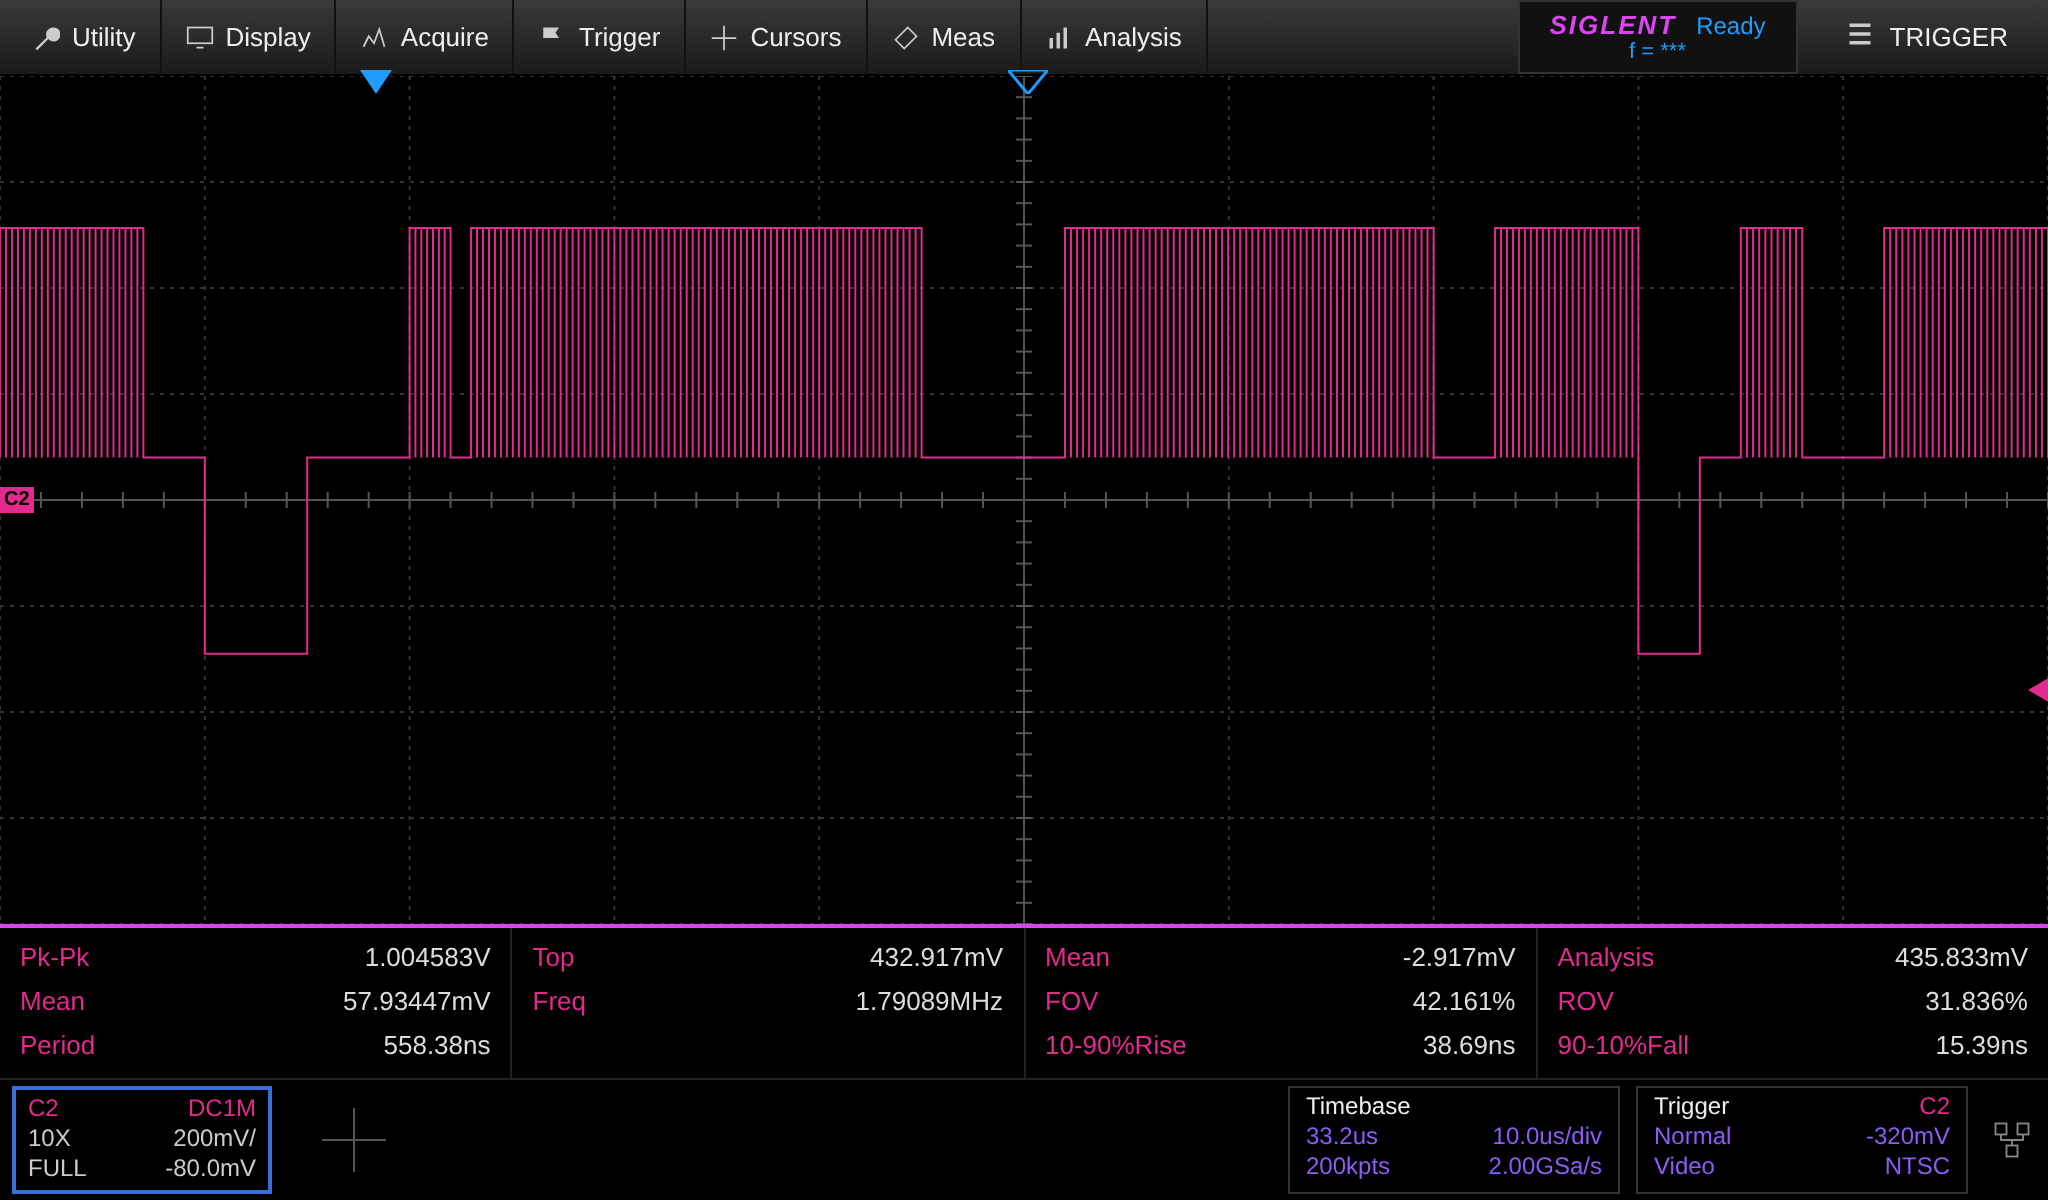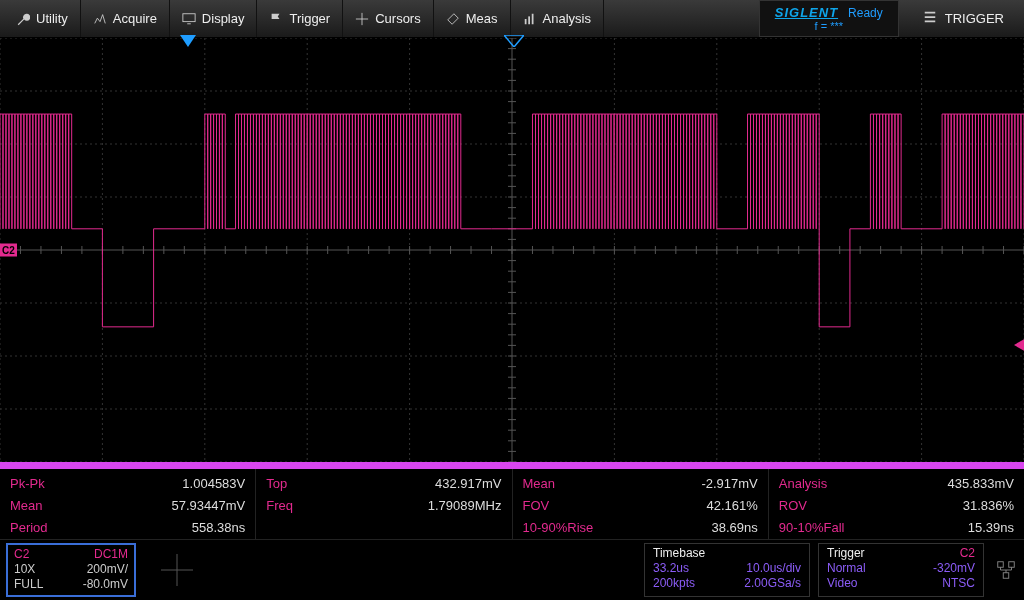--- a/index.html
+++ b/index.html
@@ -23,21 +23,21 @@
     color: #eee; cursor: pointer;
     border-right: 1px solid #111;
   }
   .menu-item .ico { width: 14px; height: 14px; display: inline-block; }
   .brand-box {
     margin-left: auto; width: 140px; height: 100%;
     display: flex; flex-direction: column; align-items:center; justify-content:center;
     background:#111; border:1px solid #333;
   }
   .brand-row { display:flex; gap:10px; align-items:center; }
-  .brand { font-weight:bold; font-style:italic; letter-spacing:1px; color:#0ea5e9;text-decoration:underline;}
+  .brand { font-weight:bold; font-style:italic; letter-spacing:1px; color:#d946ef;}
   .status { color:#1f9dff; font-size:12px;}
   .freqline { color:#1f9dff; font-size:11px; }
   .side-btn {
     margin-left: 8px; padding: 0 16px;
     display:flex; align-items:center; gap:8px;
     color:#eee; height:100%;
   }
   
   .scope {
     position: absolute; left:0; right:0; top:38px; bottom:138px;
@@ -50,21 +50,21 @@
   .ch-label {
     position:absolute; left:0; top:50%; transform:translateY(-50%);
     background:#e32a8f; color:#000; font-size:10px; padding:1px 2px; font-weight:bold;
   }
   .trig-arrow { position:absolute; top:-3px; }
   .trig-arrow svg { display:block;}
   .right-marker{position:absolute; right:-2px;}
   
   .meas {
     position:absolute; left:0; right:0; bottom:60px; height:78px;
-    background:#000; border-top:7px solid #d946ef; border-bottom:1px solid #222;
+    background:#000; border-top:2px solid #d946ef; border-bottom:1px solid #222;
     display:flex;
   }
   .meas-col { flex:1; padding:4px 10px; border-right:1px solid #222; }
   .meas-col:last-child{border-right:none;}
   .meas-row { display:flex; justify-content:space-between; line-height:22px;}
   .meas-row .k{color:#e32a8f;}
   .meas-row .v{color:#ddd;}
   .close-x{position:absolute; right:4px; bottom:98px; width:22px;height:22px;
     background:#222;color:#888;display:flex;align-items:center;justify-content:center;
     border:1px solid #444;font-size:14px;}
@@ -100,33 +100,33 @@
     <span class="ico">
       <svg viewBox="0 0 16 16">
           <path d="M12 2a4 4 0 00-3.6 5.7L2 14l1 1 6.3-6.4A4 4 0 1012 2z" fill="#ccc"></path>
         </svg>
     </span>
     <span>Utility</span>
   </div>
   <div class="menu-item">
     <span class="ico">
       <svg viewBox="0 0 16 16">
-          <path d="M2 13l3-6 3 4 3-8 3 10" fill="none" stroke="#ccc"></path>
-        </svg>
-    </span>
-    <span>Acquire</span>
-  </div>
-  <div class="menu-item">
-    <span class="ico">
-      <svg viewBox="0 0 16 16">
           <rect x="1" y="2" width="14" height="9" fill="none" stroke="#ccc"></rect>
           <path d="M6 13h4v1H6z" fill="#ccc"></path>
         </svg>
     </span>
     <span>Display</span>
+  </div>
+  <div class="menu-item">
+    <span class="ico">
+      <svg viewBox="0 0 16 16">
+          <path d="M2 13l3-6 3 4 3-8 3 10" fill="none" stroke="#ccc"></path>
+        </svg>
+    </span>
+    <span>Acquire</span>
   </div>
   <div class="menu-item">
     <span class="ico">
       <svg viewBox="0 0 16 16">
           <path d="M3 2v12M3 2h9l-2 3 2 3H3" fill="#ccc"></path>
         </svg>
     </span>
     <span>Trigger</span>
   </div>
   <div class="menu-item">

